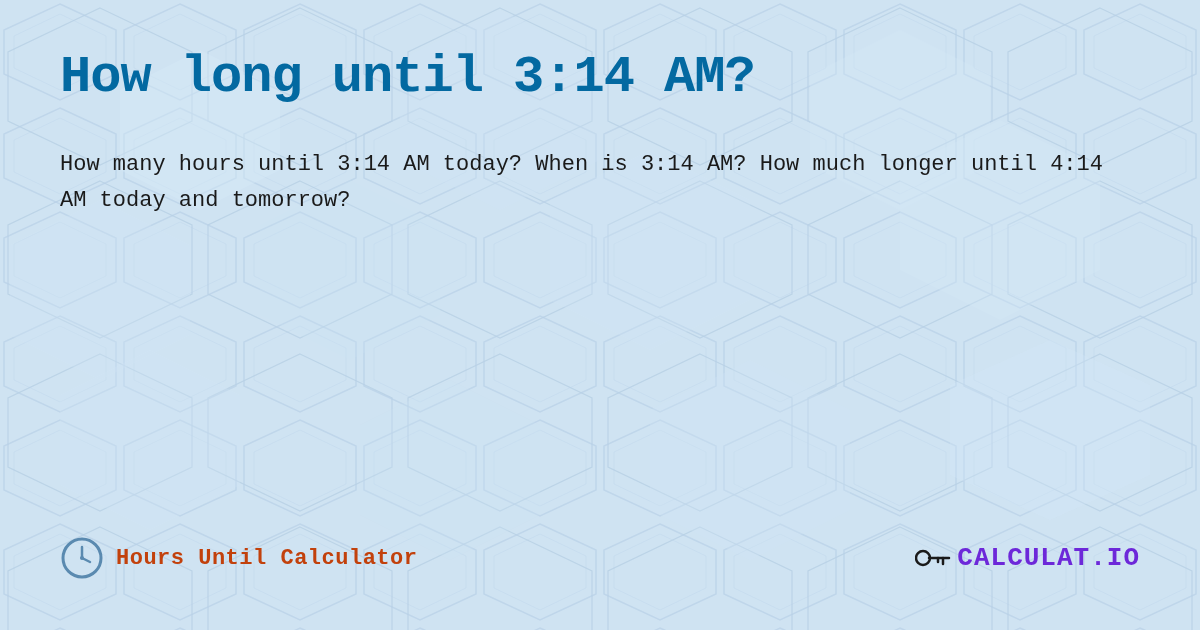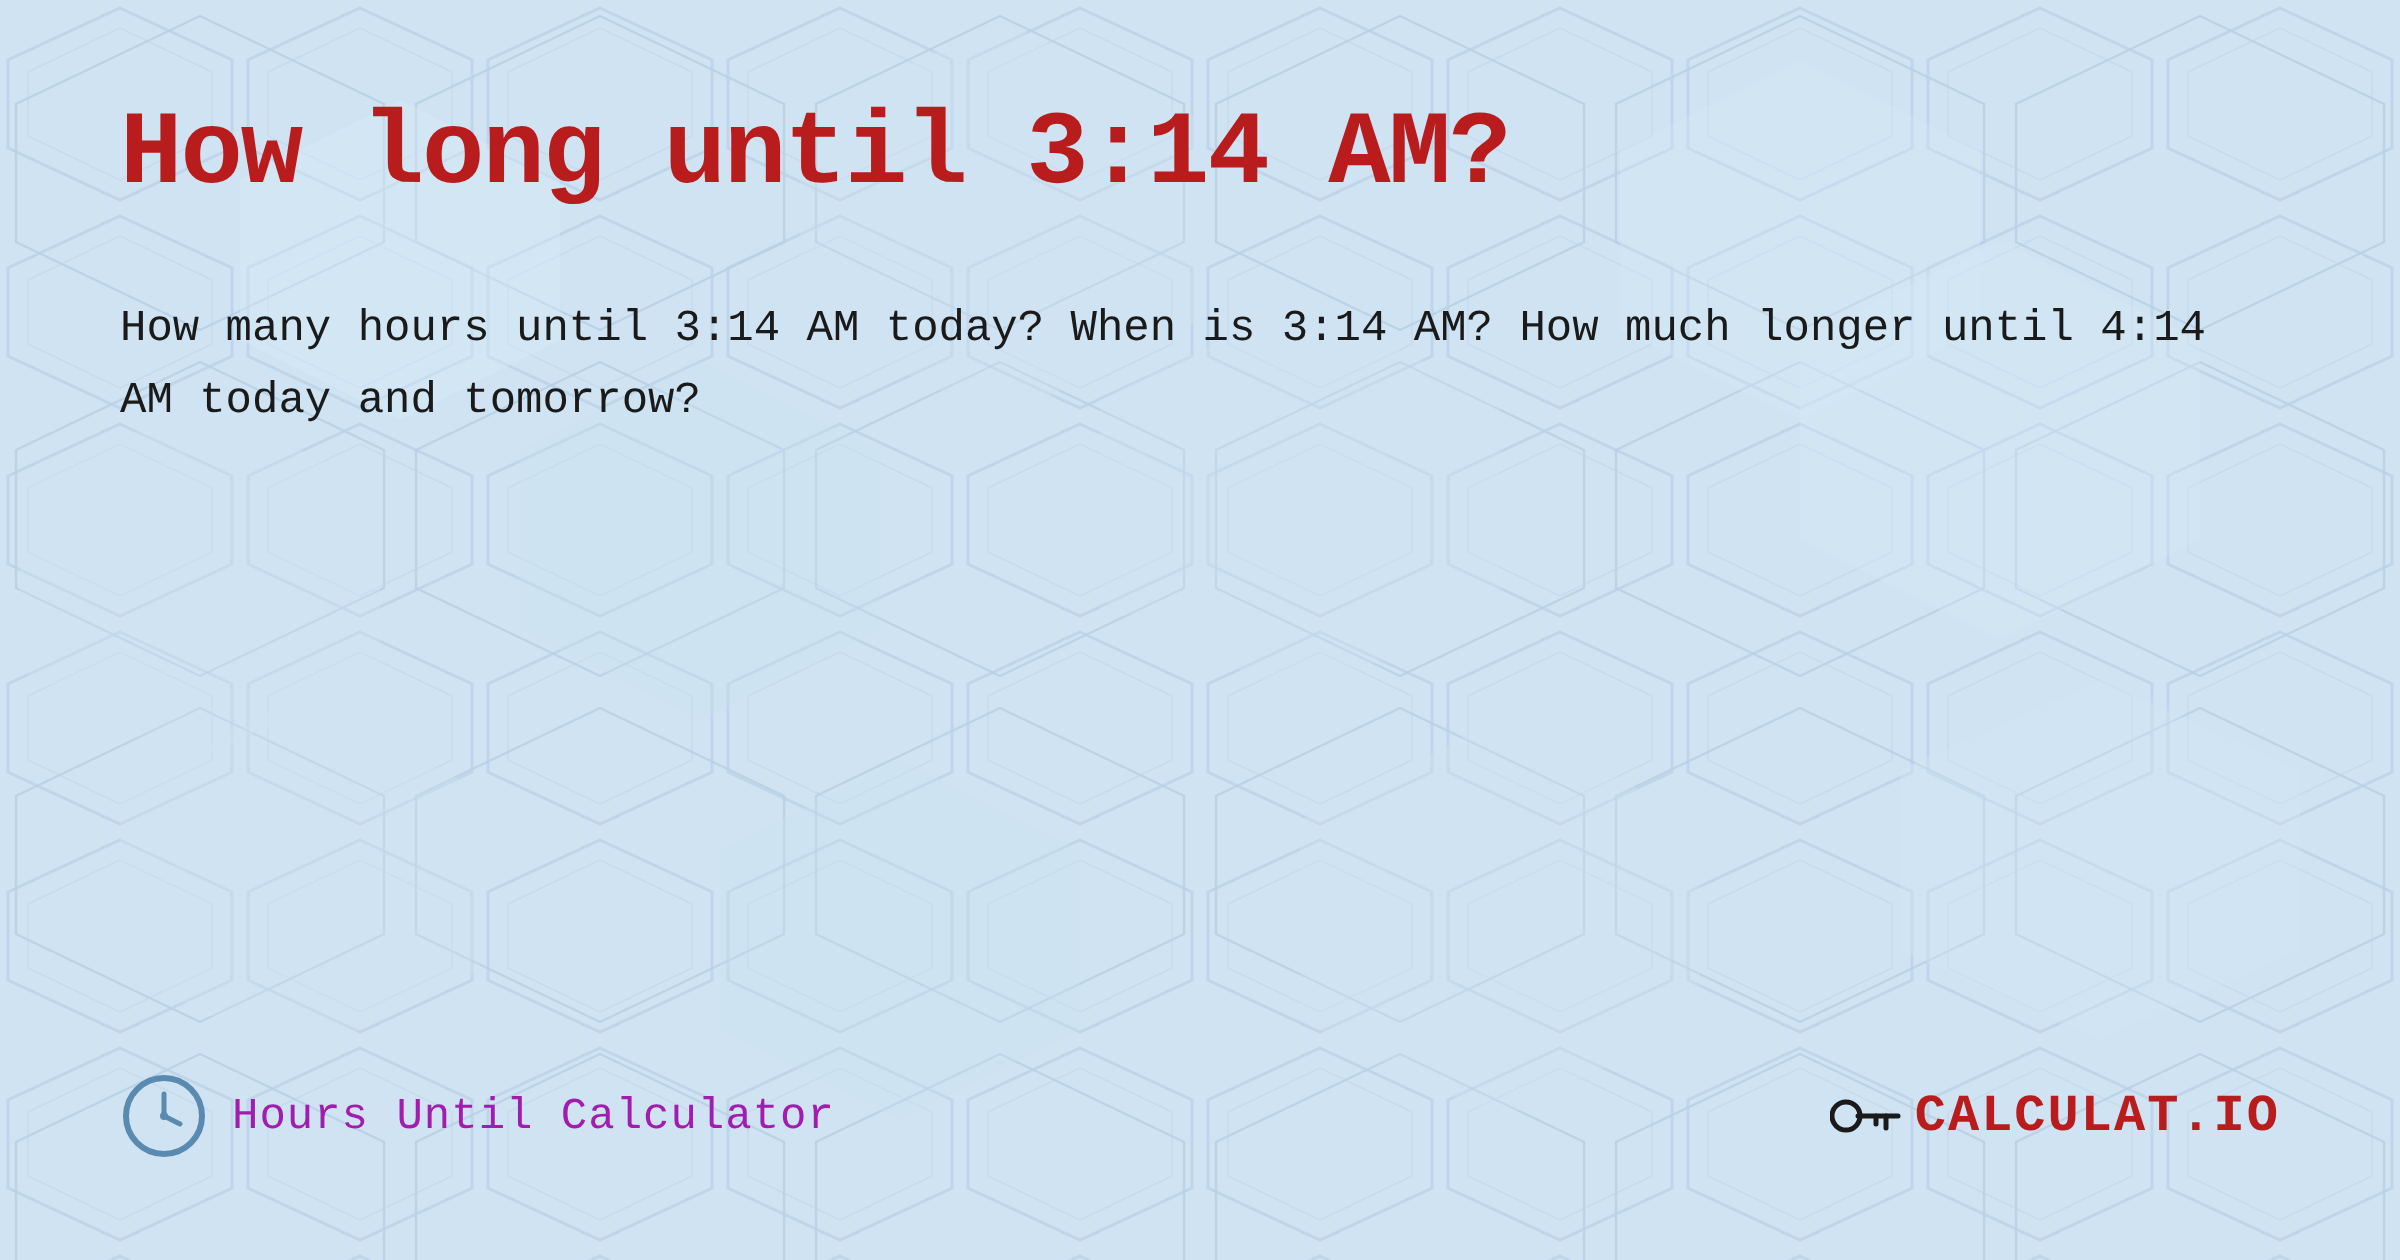--- a/index.html
+++ b/index.html
@@ -31,21 +31,21 @@
       z-index: 1;
       padding: 48px 60px 40px 60px;
       display: flex;
       flex-direction: column;
       height: 100%;
     }
 
     .main-title {
       font-size: 52px;
       font-weight: 900;
-      color: #b91c1c;
+      color: #0369a1;
       font-family: 'Courier New', Courier, monospace;
       margin-bottom: 40px;
       letter-spacing: -1px;
     }
 
     .description {
       font-size: 22px;
       font-family: 'Courier New', Courier, monospace;
       color: #1a1a1a;
       line-height: 1.65;
@@ -68,34 +68,34 @@
     }
 
     .clock-icon {
       width: 44px;
       height: 44px;
       color: #5a8ab0;
     }
 
     .footer-brand {
       font-size: 22px;
-      font-weight: 400;
+      font-weight: 700;
       font-family: 'Courier New', Courier, monospace;
-      color: #a21caf;
+      color: #c2410c;
       letter-spacing: 0.5px;
     }
 
     .calculat-logo {
       display: flex;
       align-items: center;
       gap: 6px;
       font-size: 26px;
       font-weight: 900;
       font-family: 'Courier New', Courier, monospace;
-      color: #b91c1c;
+      color: #6d28d9;
       letter-spacing: 1px;
     }
   </style>
 </head>
 <body>
 
 <svg class="bg-pattern" viewBox="0 0 1200 630" xmlns="http://www.w3.org/2000/svg">
   <defs>
     <pattern id="diamonds" x="0" y="0" width="120" height="104" patternUnits="userSpaceOnUse">
 

